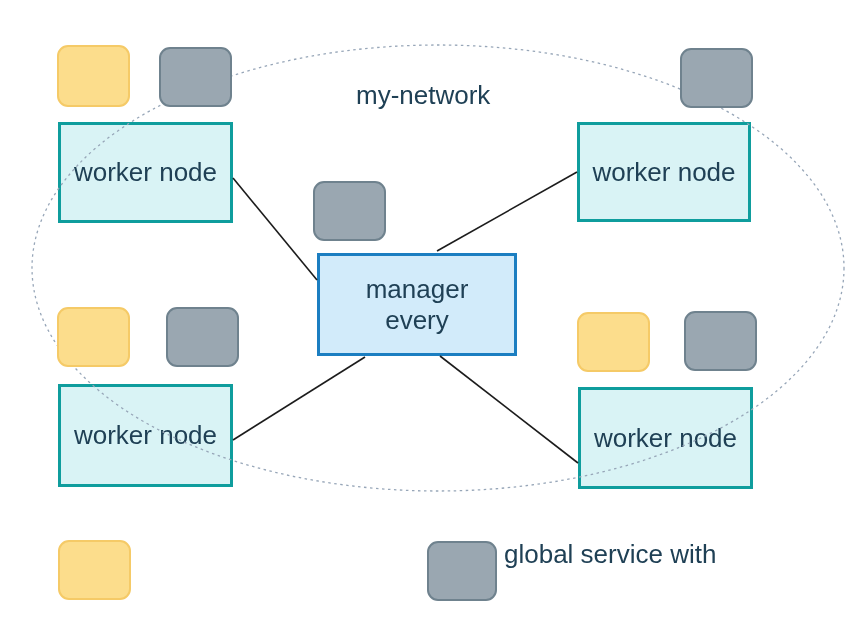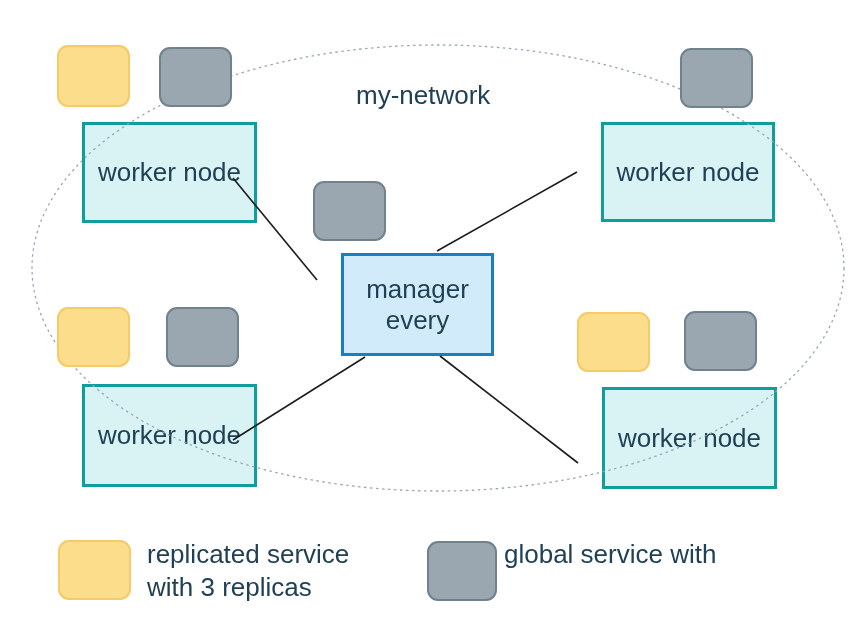--- a/index.html
+++ b/index.html
@@ -17,21 +17,20 @@
   .node {
     position: absolute;
     box-sizing: border-box;
     display: flex;
     flex-direction: column;
     align-items: center;
     justify-content: center;
     text-align: center;
     font-size: 26px;
     z-index: 1;
-    margin-left: 24px;
   }
   .node span { display: block; line-height: 31px; }
   .worker {
     background: var(--worker-fill, #d9f3f5);
     border: 3px solid var(--worker-border, #0f9d9d);
   }
   .manager {
     background: var(--manager-fill, #d2ebfa);
     border: 3px solid var(--manager-border, #1b7ec1);
   }
@@ -107,21 +106,21 @@
   </div>
 
   <div class="node worker" style="left:58px; top:384px; width:175px; height:103px;">
     <span>worker node</span>
   </div>
 
   <div class="node worker" style="left:578px; top:387px; width:175px; height:102px;">
     <span>worker node</span>
   </div>
 
-  <div class="node manager" style="left:317px; top:253px; width:153px; height:103px;">
+  <div class="node manager" style="left:317px; top:253px; width:200px; height:103px;">
     <span>manager</span>
     <span>every</span>
   </div>
 
   <svg class="net-layer" width="868" height="620" viewBox="0 0 868 620">
     <ellipse cx="438" cy="268" rx="406" ry="223"></ellipse>
     <line x1="233" y1="178" x2="317" y2="280"></line>
     <line x1="437" y1="251" x2="577" y2="172"></line>
     <line x1="365" y1="357" x2="233" y2="440"></line>
     <line x1="440" y1="356" x2="578" y2="463"></line>
@@ -133,23 +132,19 @@
   <div class="svc replicated" style="left:57px; top:307px;"></div>
   <div class="svc replicated" style="left:577px; top:312px;"></div>
 
   <div class="svc global" style="left:159px; top:47px;"></div>
   <div class="svc global" style="left:680px; top:48px;"></div>
   <div class="svc global" style="left:313px; top:181px;"></div>
   <div class="svc global" style="left:166px; top:307px;"></div>
   <div class="svc global" style="left:684px; top:311px;"></div>
 
   <div class="svc replicated" style="left:58px; top:540px;"></div>
-  <div class="legend-text" style="left:147px; top:538px;">
-    <span>replicated service</span>
-    <span>with 3 replicas</span>
-  </div>
 
   <div class="svc global" style="left:427px; top:541px; width:70px;"></div>
   <div class="legend-text" style="left:504px; top:538px;">
     <span>global service with</span>
   </div>
 
 </div>
 
 </body></html>

